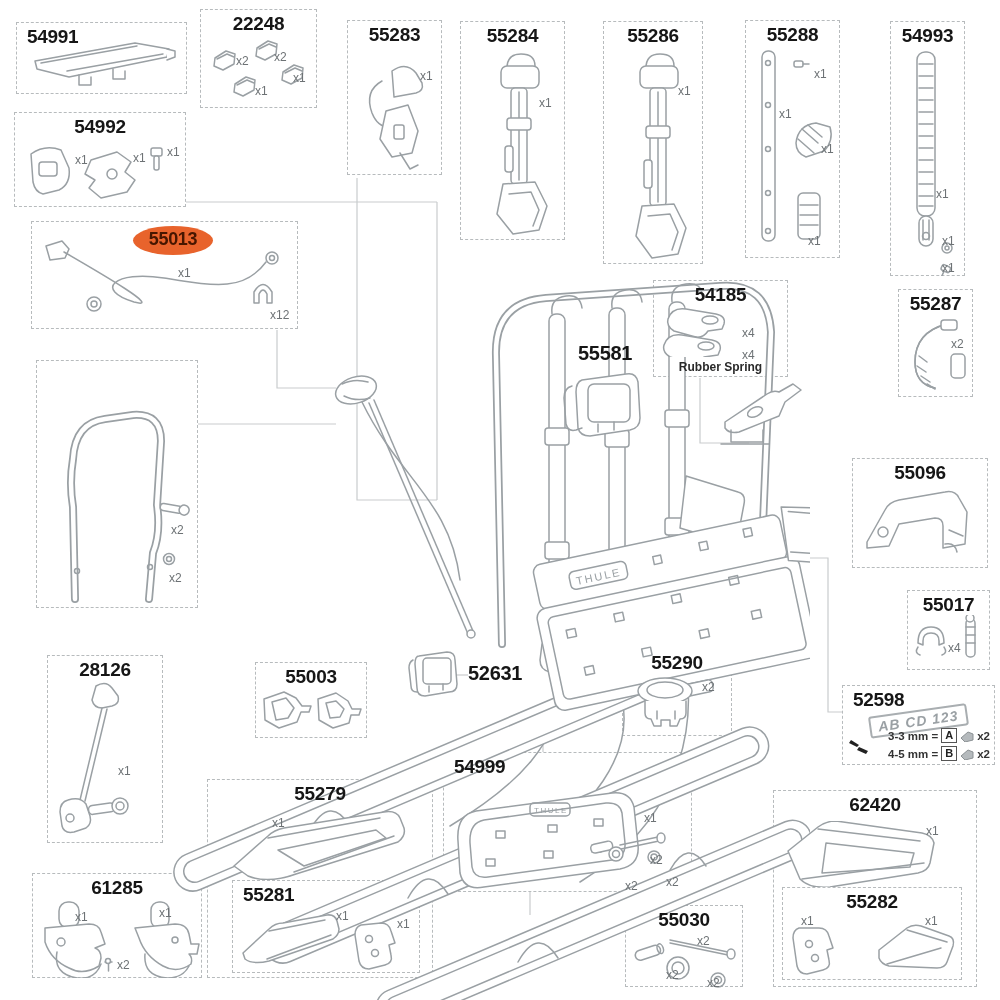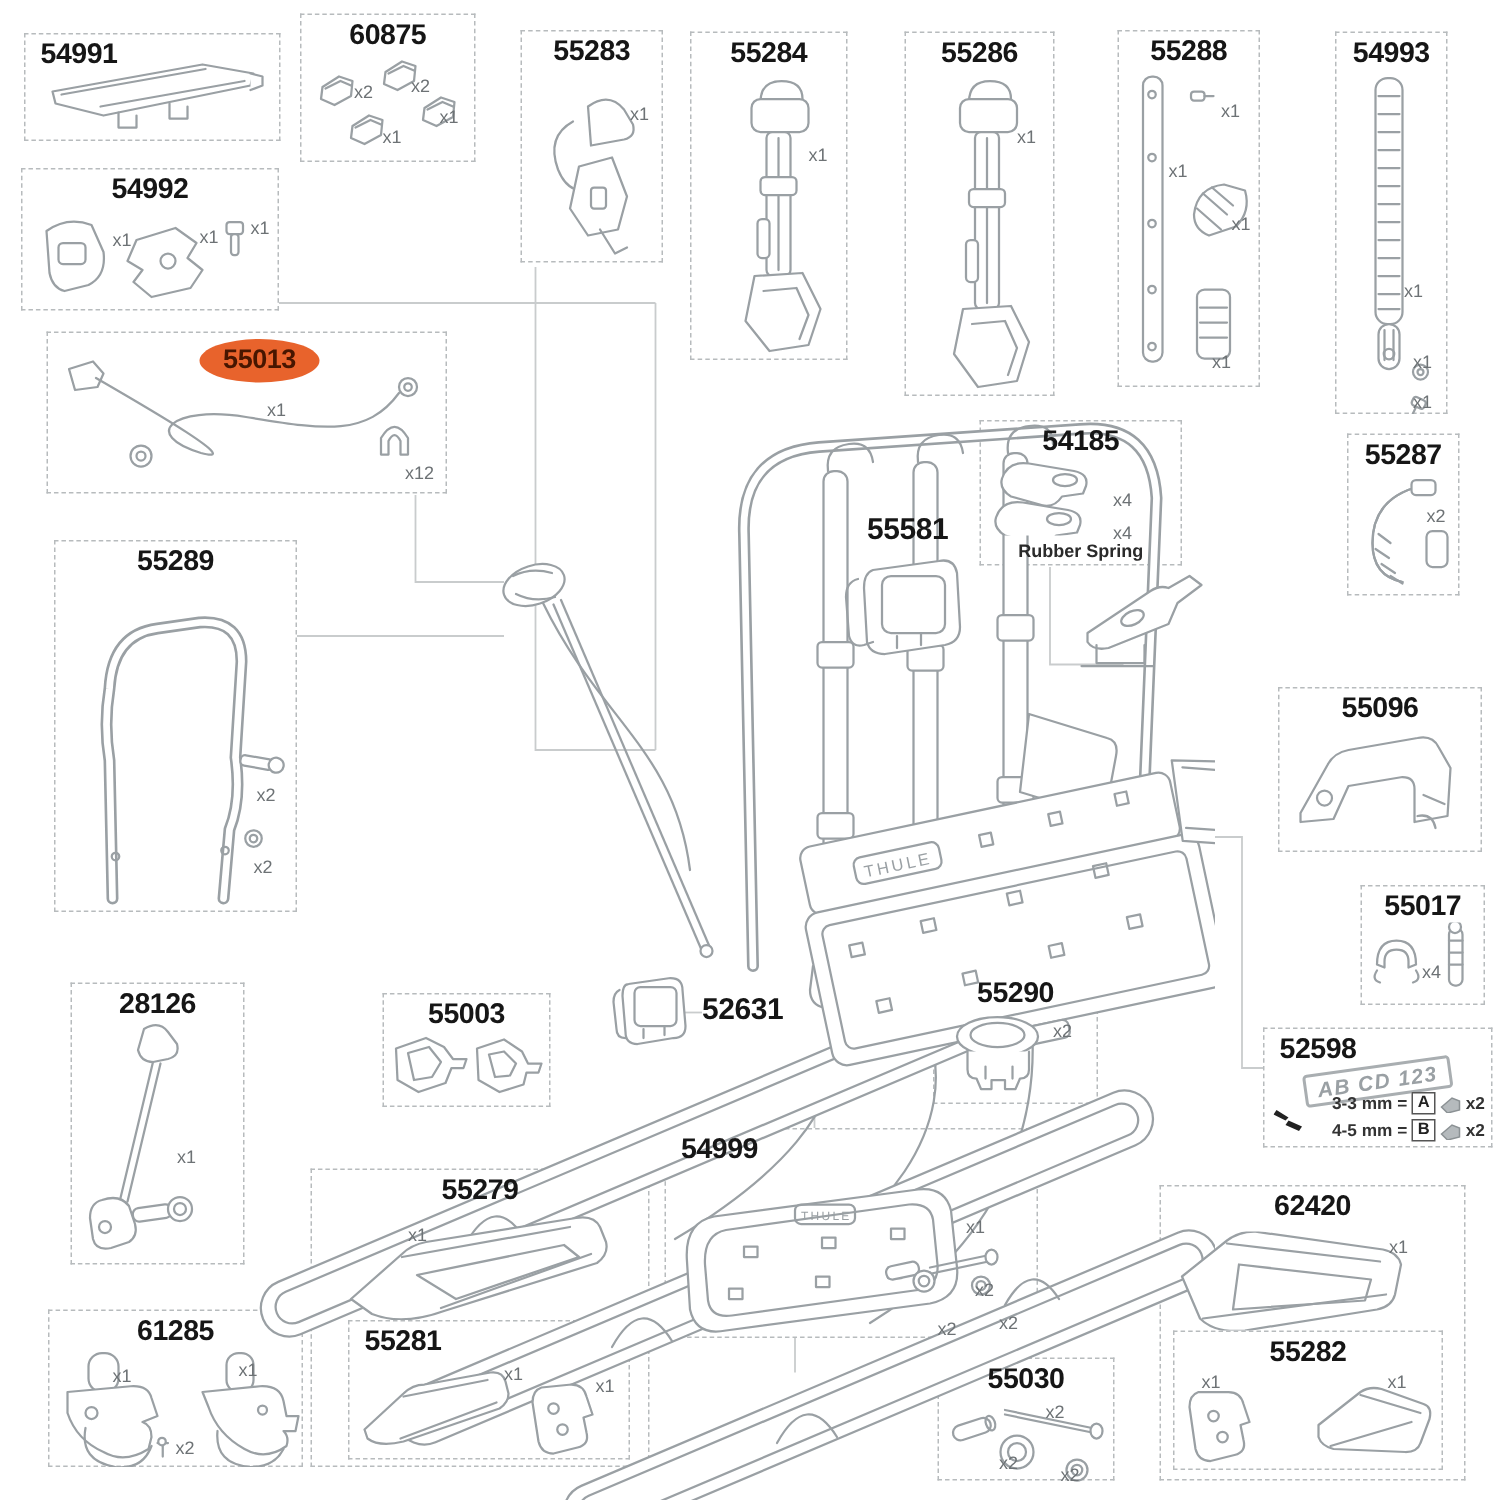--- a/index.html
+++ b/index.html
@@ -134,21 +134,21 @@
     <div class="pnum left">54991</div>
     <svg class="art" style="top:8px" width="171" height="62">
       <path d="M18,30 L118,12 L152,18 L150,26 L52,46 L20,38 Z"></path>
       <path class="n" d="M24,32 L120,15 M50,40 L146,23"></path>
       <path class="n" d="M62,44 v10 h12 v-8 M96,38 v10 h12 v-8"></path>
       <path d="M150,18 l8,2 v6 l-8,3"></path>
     </svg>
   </div>
 
   <div class="pbox" style="left:200px;top:9px;width:117px;height:99px">
-    <div class="pnum">60875</div>
+    <div class="pnum">22248</div>
     <svg class="art" style="top:26px" width="117" height="70">
       <g transform="translate(14,16)">
           <path d="M0,6 l11,-7 l9,3 l-1,10 l-11,6 l-9,-4 z"></path>
           <path class="n" d="M2,7 l10,-5 l7,3"></path>
         </g>
       <g transform="translate(56,6)">
           <path d="M0,6 l11,-7 l9,3 l-1,10 l-11,6 l-9,-4 z"></path>
           <path class="n" d="M2,7 l10,-5 l7,3"></path>
         </g>
       <g transform="translate(34,42)">
@@ -314,21 +314,20 @@
       <path class="n" d="M48,8 q-32,8 -32,38 q0,22 20,26" stroke-width="8"></path>
       <path class="n" d="M48,8 q-32,8 -32,38 q0,22 20,26" stroke-width="4" stroke="#fff"></path>
       <path class="n" d="M20,40 l8,6 M18,50 l9,6 M22,60 l9,6 M28,68 l8,5"></path>
       <rect x="42" y="4" width="16" height="10" rx="3"></rect>
       <rect x="52" y="38" width="14" height="24" rx="4"></rect>
     </svg>
     <span class="qty" style="left:52px;top:47px">x2</span>
   </div>
 
   <div class="pbox" style="left:36px;top:360px;width:162px;height:248px">
-    <div class="pnum">55289</div>
     <svg class="art" style="top:26px" width="162" height="218">
       <path class="tube" d="M38,212 L36,120 Q32,96 36,72 Q38,36 68,32 L96,28 Q124,26 124,54 L120,118 Q124,146 116,166 L112,212"></path>
       <path class="tubein" d="M38,212 L36,120 Q32,96 36,72 Q38,36 68,32 L96,28 Q124,26 124,54 L120,118 Q124,146 116,166 L112,212"></path>
       <g transform="translate(124,116) rotate(10)">
           <rect x="0" y="0" width="22" height="7" rx="3"></rect>
           <circle cx="24" cy="3" r="5"></circle>
         </g>
       <circle cx="132" cy="172" r="5.5"></circle>
         <circle class="n" cx="132" cy="172" r="2.5"></circle>
       <circle class="n" cx="40" cy="184" r="2.5"></circle>

